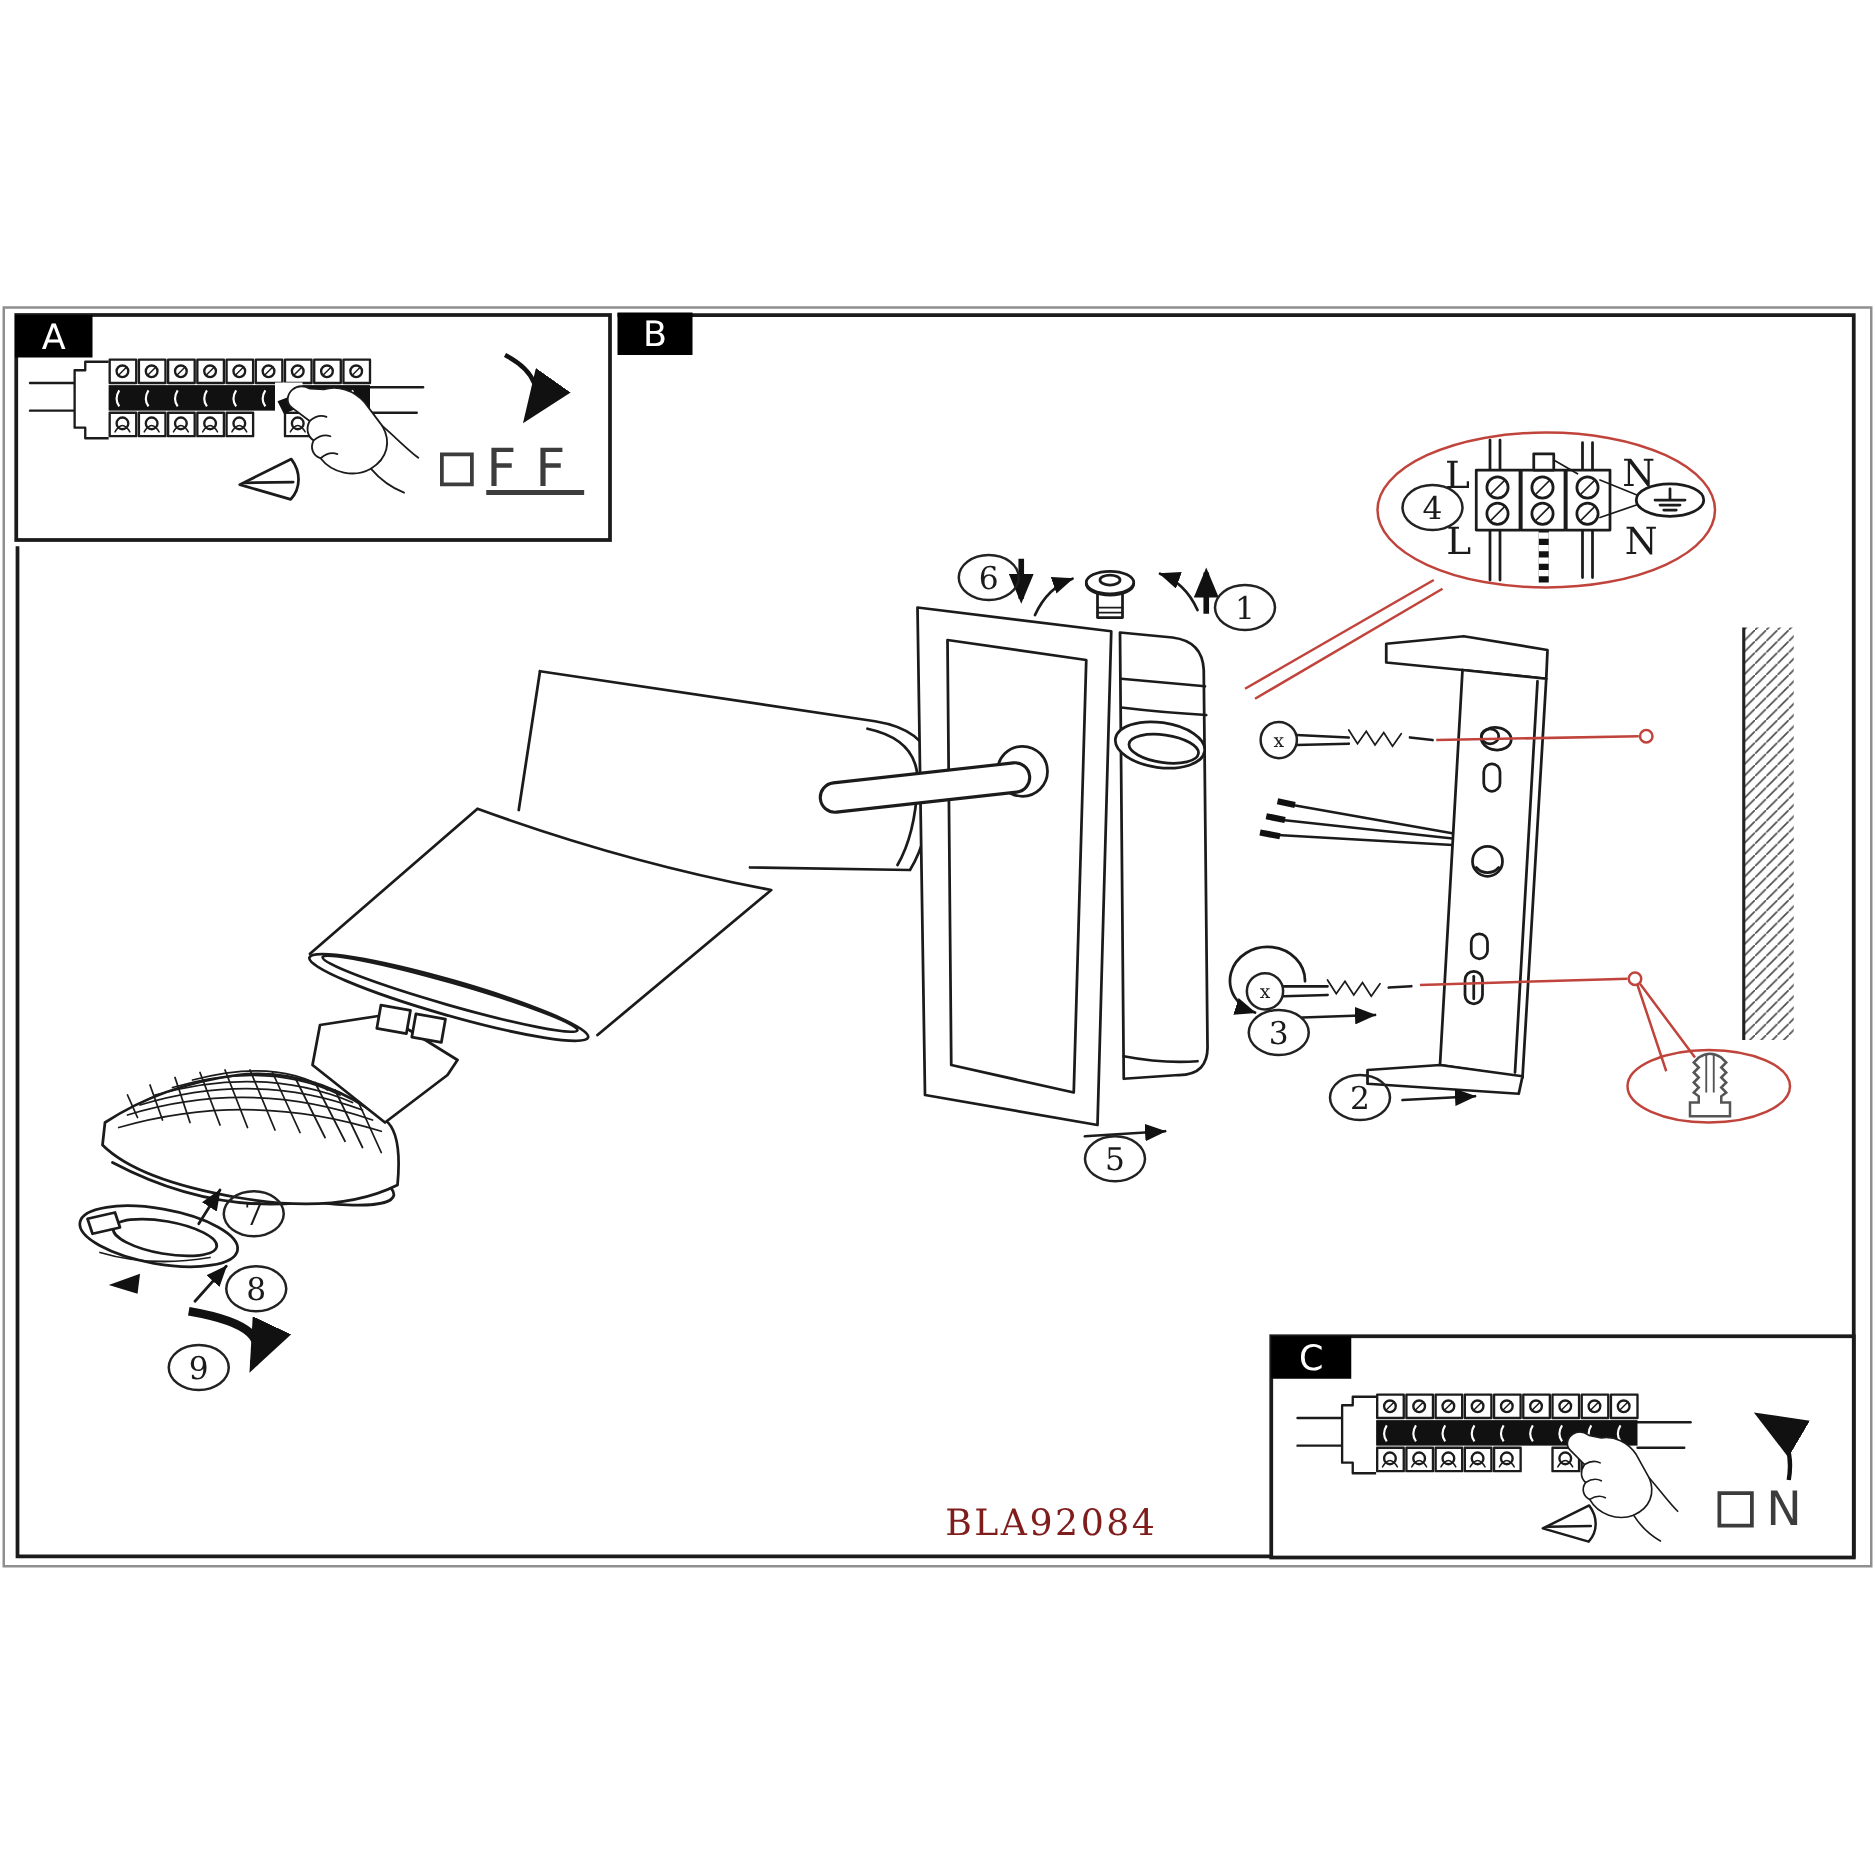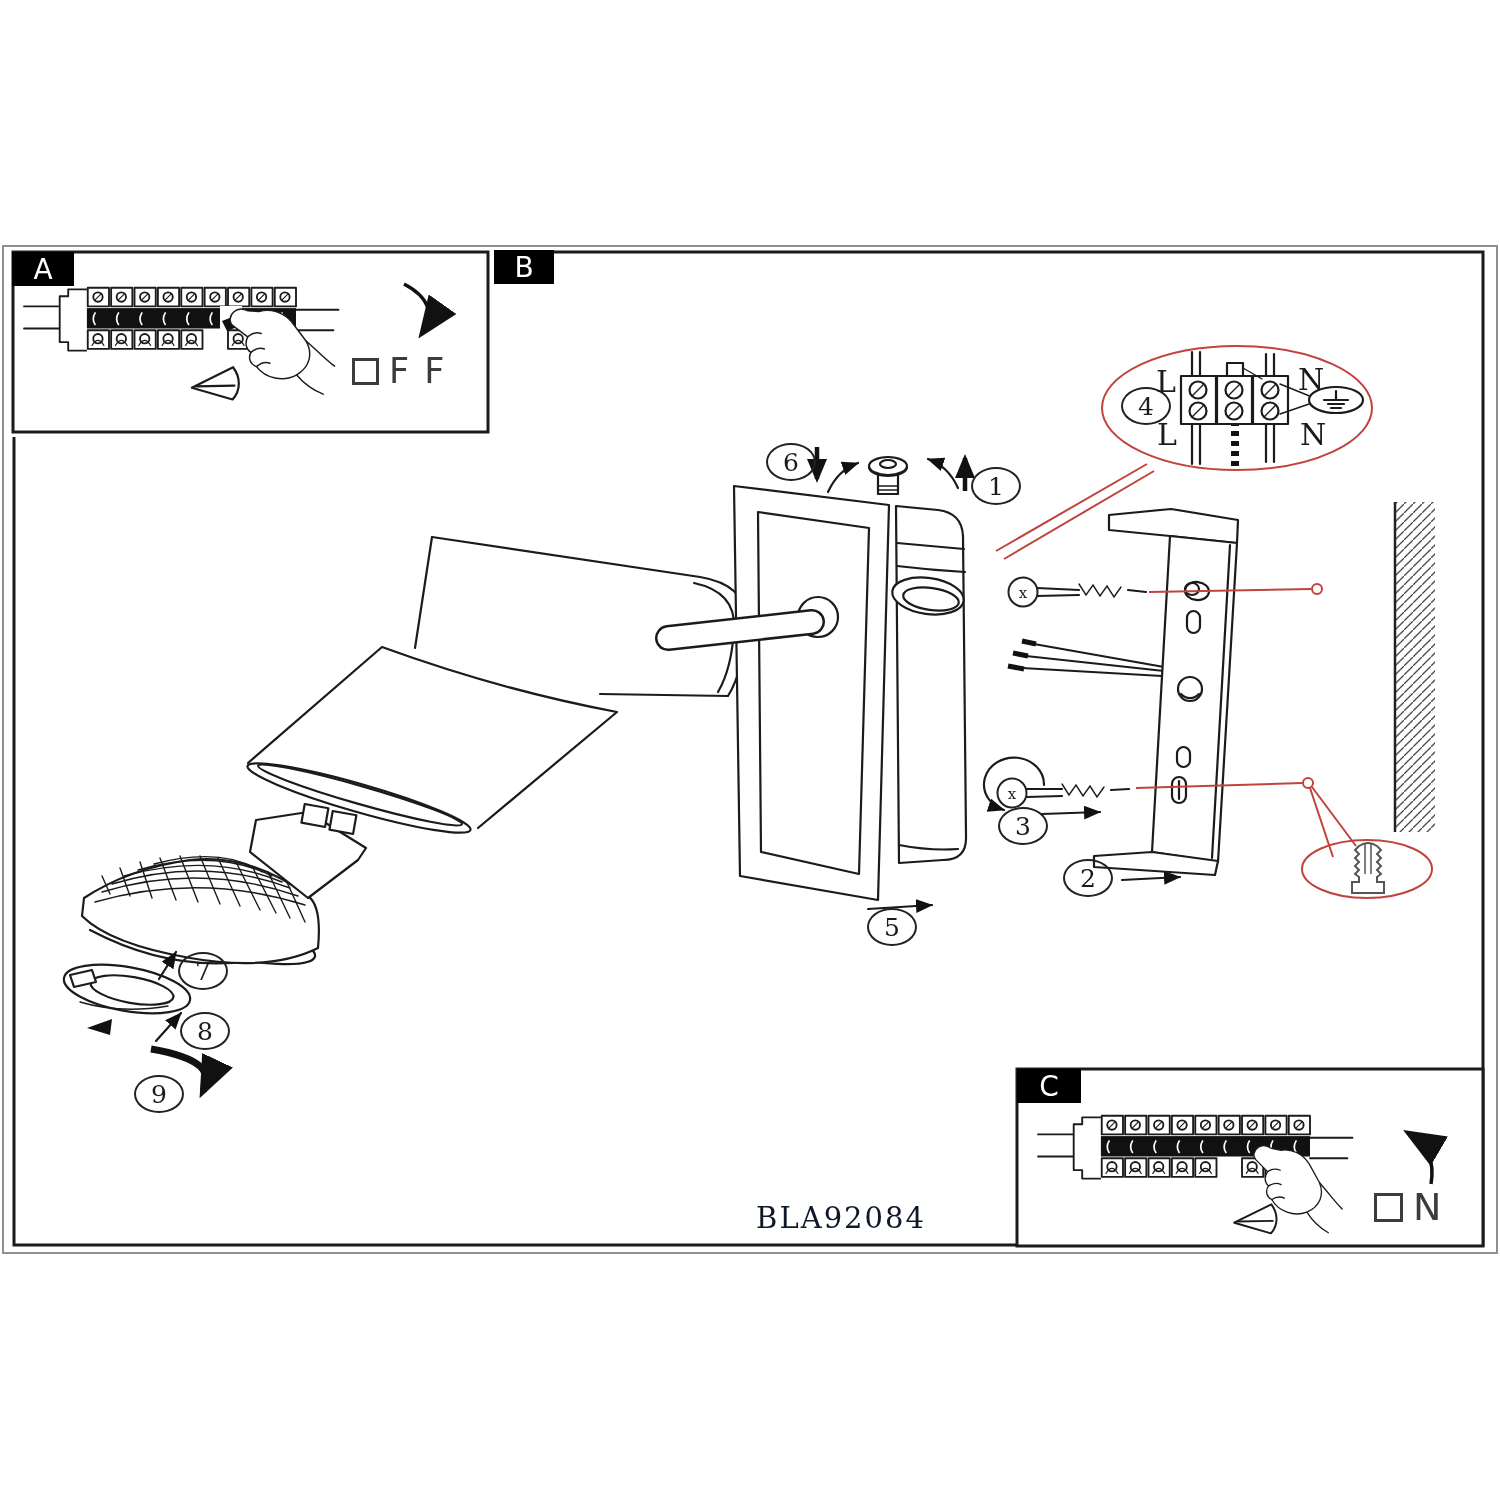--- a/index.html
+++ b/index.html
@@ -27,25 +27,25 @@
   
   .lt{position:absolute;font-family:"DejaVu Serif",serif;font-size:30px;color:#1b1b1b;
       transform:translate(-50%,-50%);z-index:3;}
 
   
   .state{position:absolute;display:flex;align-items:center;gap:10px;z-index:3;}
   .sq{display:inline-block;border:3px solid #3c3c3c;background:transparent;}
   .sqa{width:21px;height:21px;}
   .sqc{width:23px;height:23px;}
   .stxt{font-family:"DejaVu Sans",sans-serif;color:#3c3c3c;line-height:1;}
-  .stxta{font-size:35px;letter-spacing:15px;}
+  .stxta{font-size:42px;letter-spacing:15px;text-decoration:underline;}
   .stxtc{font-size:38px;letter-spacing:2px;}
 
   .code{position:absolute;font-family:"DejaVu Serif",serif;font-size:29px;letter-spacing:2px;
-        color:#0f172a;transform:translate(-50%,-50%);z-index:3;}
+        color:#7f1d1d;transform:translate(-50%,-50%);z-index:3;}
 
   
   .ink{fill:none;stroke:#1b1b1b;stroke-width:2.2;stroke-linecap:round;stroke-linejoin:round;}
   .inkt{fill:none;stroke:#1b1b1b;stroke-width:1.4;stroke-linecap:round;}
   .inkf{fill:#fff;stroke:#1b1b1b;stroke-width:2.2;stroke-linejoin:round;}
   .wht{fill:#fff;stroke:none;}
   .blk{fill:#111;stroke:none;}
   .red{fill:none;stroke:#c0443c;stroke-width:2;}
   .redf{fill:#fff;stroke:#c0443c;stroke-width:2;}
 </style>

